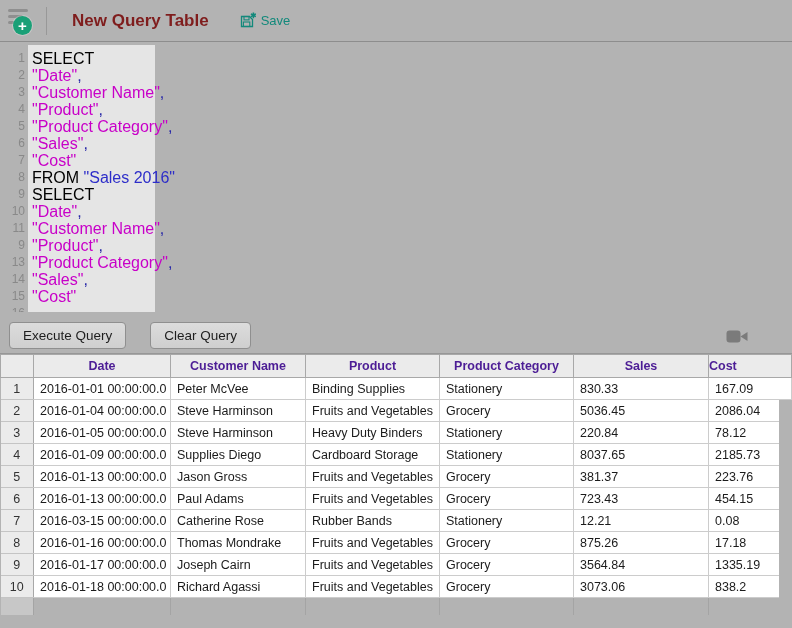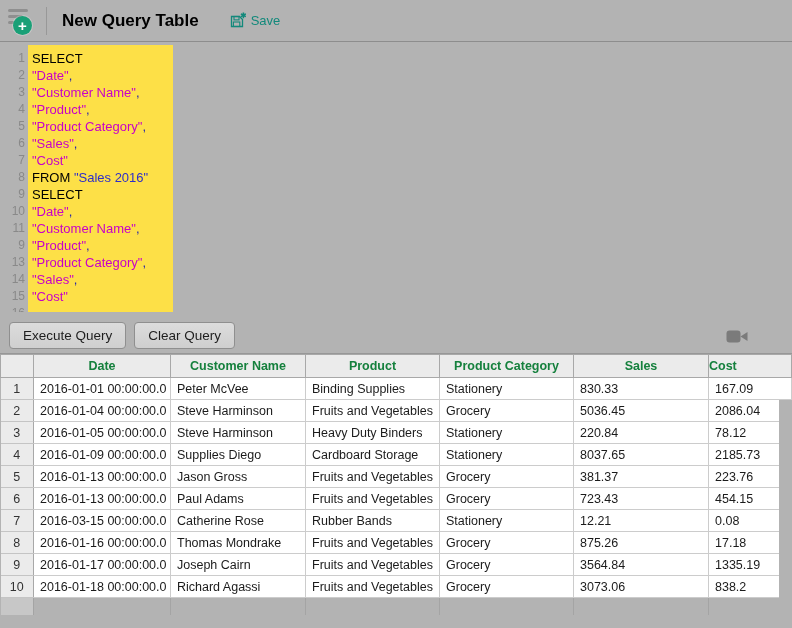--- a/index.html
+++ b/index.html
@@ -8,45 +8,45 @@
 
   
   .topbar{height:41px;border-bottom:1px solid #8d8d8d;display:flex;align-items:center;}
   .icon-wrap{width:32px;height:34px;margin-left:6px;position:relative;flex:0 0 auto;}
   .bar{position:absolute;left:2px;height:3px;background:#8f8f8f;border-radius:1.5px;}
   .b1{top:5px;width:20px;}.b2{top:11px;width:15px;}.b3{top:17px;width:9px;}
   .plus-circle{position:absolute;left:7px;top:12px;width:19px;height:19px;border-radius:50%;
     background:#1aa077;color:#fff;display:flex;align-items:center;justify-content:center;
     font-size:15px;font-weight:bold;line-height:1;box-shadow:0 0 0 1px rgba(255,255,255,.25);}
   .vdiv{width:1px;height:28px;background:#989898;margin-left:8px;}
-  .title{margin-left:15px;font-size:17px;font-weight:700;color:#000000;}
+  .title{margin-left:25px;font-size:17px;font-weight:700;color:#7f1d1d;}
   .save-btn{margin-left:30px;display:flex;align-items:center;gap:5px;color:#12897b;
     font-size:13px;cursor:pointer;background:none;border:none;font-family:inherit;padding:0;}
 
   
   .editor{display:flex;height:267px;margin-top:3px;overflow:hidden;}
   .gutter{width:25px;padding:5px 3px 0 0;text-align:right;color:#898989;font-size:12px;flex:0 0 auto;}
   .gutter .ln{height:17px;line-height:17px;}
-  .code{background:#fde047;width:123px;padding:5px 18px 0 4px;font-size:13px;flex:0 0 auto;}
+  .code{background:#e5e5e5;width:123px;padding:5px 0 0 4px;font-size:16px;flex:0 0 auto;}
   .code .cl{height:17px;line-height:17px;white-space:pre;}
   .kw{color:#000000;}.str{color:#c800c8;}.tbl{color:#2d2dc9;}.pn{color:#2828a8;}
 
   
-  .btn-row{margin:10px 0 0 9px;display:flex;gap:8px;}
+  .btn-row{margin:10px 0 0 9px;display:flex;gap:24px;}
   .gbtn{height:27px;padding:0 13px;background:linear-gradient(#dcdcdc,#cfcfcf);
     border:1px solid #8f8f8f;border-radius:4px;font-size:13.5px;color:#1e1e1e;
     font-family:inherit;cursor:pointer;}
   .camera{position:absolute;left:726px;top:329px;cursor:pointer;line-height:0;}
 
   
   .results{margin-top:4px;border-top:1px solid #979797;}
   .note{padding:4px 8px 5px 8px;font-size:12.5px;color:#161616;}
   table{border-collapse:collapse;table-layout:fixed;width:792px;}
   thead th{height:22px;background:#ebebeb;border:1px solid #a8a8a8;
-    font-size:12.5px;font-weight:bold;color:#15803d;text-align:center;padding:0;}
+    font-size:12.5px;font-weight:bold;color:#4c1d95;text-align:center;padding:0;}
   thead th.last{text-align:left;padding-right:6px;}
   tbody td{height:21px;background:#ffffff;border-right:1px solid #cccccc;border-bottom:1px solid #cccccc;
     padding:0 2px 0 6px;font-size:12.5px;color:#1b1b1b;white-space:nowrap;overflow:hidden;}
   td.rownum{background:#ebebeb;text-align:center;padding:0;color:#333333;
     border-right:1px solid #a8a8a8;border-bottom:1px solid #c4c4c4;font-size:12.5px;}
   tr.band td{height:17px;background:#b3b3b3;border-right:1px solid #a4a4a4;border-bottom:none;}
   tr.band td.rownum{background:#c7c7c7;border-bottom:none;}
   .vstrip{position:absolute;left:779px;top:400px;width:13px;height:228px;background:#b3b3b3;}
 </style>
 </head>

